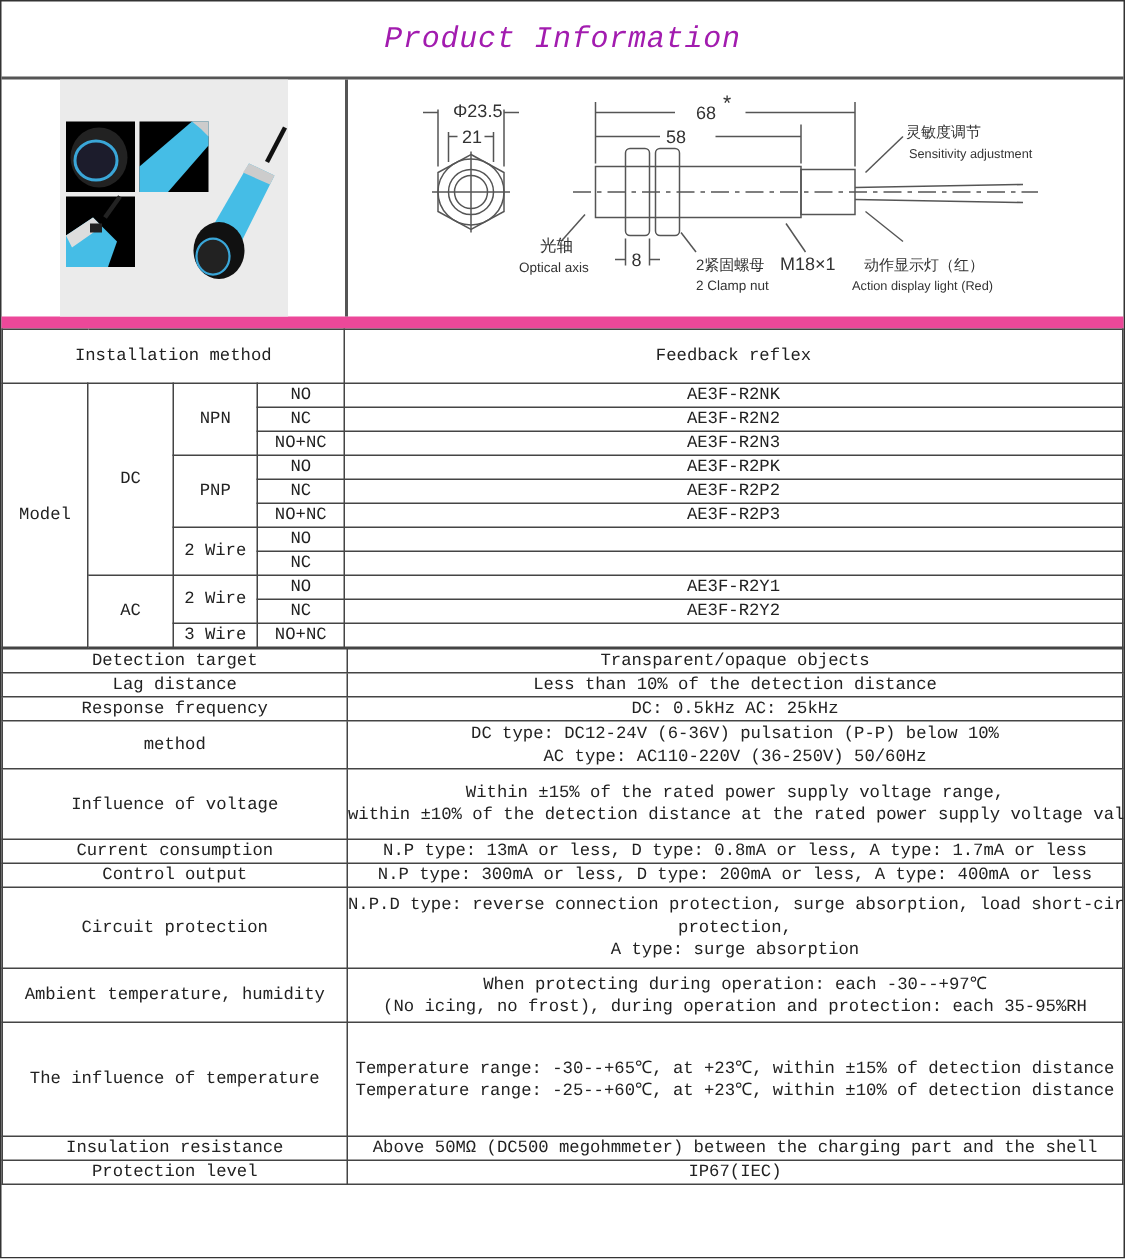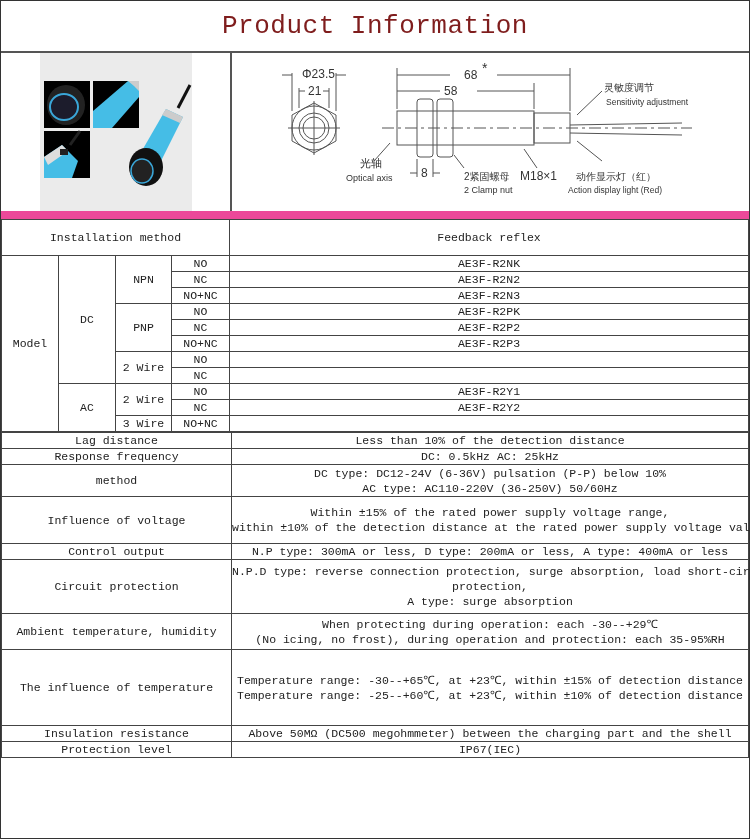--- a/index.html
+++ b/index.html
@@ -1,18 +1,18 @@
 <!DOCTYPE html>
 <html><head>
 <meta charset="utf-8">
 <style>
   html,body{margin:0;padding:0;background:#fff;}
   body{width:750px;height:839px;overflow:hidden;font-family:"Liberation Mono","DejaVu Sans Mono",monospace;color:#222;}
   .sheet{position:relative;width:748px;height:837px;border:1px solid #333;}
-  .title{height:50px;border-bottom:2px solid #555;display:flex;align-items:center;justify-content:center;font-size:26px;letter-spacing:0.5px;color:#7f1d1d;}
+  .title{height:50px;border-bottom:2px solid #555;display:flex;align-items:center;justify-content:center;font-size:20px;letter-spacing:0.5px;color:#a21caf;font-style:italic;}
   .hero{display:flex;height:158px;border-bottom:8px solid #ec4899;}
   .hero-left{width:229px;border-right:2px solid #555;display:flex;justify-content:center;}
   .photo{width:152px;height:158px;background:#ebebeb;position:relative;}
   .hero-right{flex:1;position:relative;}
   table{border-collapse:collapse;width:748px;table-layout:fixed;font-family:Liberation Mono, monospace;}
   td{border:1px solid #444;text-align:center;vertical-align:middle;padding:0;font-size:11.5px;line-height:15px;white-space:nowrap;}
   .c1{width:57px}.c2{width:57px}.c3{width:56px}.c4{width:58px}
   .diagram text{font-family:"Liberation Sans",sans-serif;}
 </style>
 </head>
@@ -178,57 +178,65 @@
   </tbody>
     </table>
 
   <table>
     <colgroup>
         <col style="width:230px">
         <col>
       </colgroup>
     <tbody>
     <tr style="height:15px">
+          <td>Detection target</td>
+          <td>Transparent/opaque objects</td>
+        </tr>
+    <tr style="height:15px">
           <td>Lag distance</td>
           <td>Less than 10% of the detection distance</td>
         </tr>
     <tr style="height:15px">
           <td>Response frequency</td>
           <td>DC: 0.5kHz AC: 25kHz</td>
         </tr>
     <tr style="height:32px">
           <td>method</td>
       <td>
             <div>DC type: DC12-24V (6-36V) pulsation (P-P) below 10%</div>
             <div>AC type: AC110-220V (36-250V) 50/60Hz</div>
           </td>
         </tr>
     <tr style="height:47px">
           <td>Influence of voltage</td>
       <td>
             <div>Within ±15% of the rated power supply voltage range,</div>
             <div>within ±10% of the detection distance at the rated power supply voltage value</div>
           </td>
+        </tr>
+    <tr style="height:15px">
+          <td>Current consumption</td>
+          <td>N.P type: 13mA or less, D type: 0.8mA or less, A type: 1.7mA or less</td>
         </tr>
     <tr style="height:15px">
           <td>Control output</td>
           <td>N.P type: 300mA or less, D type: 200mA or less, A type: 400mA or less</td>
         </tr>
     <tr style="height:54px">
           <td>Circuit protection</td>
       <td>
             <div>N.P.D type: reverse connection protection, surge absorption, load short-circuit</div>
             <div>protection,</div>
             <div>A type: surge absorption</div>
           </td>
         </tr>
     <tr style="height:36px">
           <td>Ambient temperature, humidity</td>
       <td>
-            <div>When protecting during operation: each -30--+29℃</div>
+            <div>When protecting during operation: each -30--+97℃</div>
             <div>(No icing, no frost), during operation and protection: each 35-95%RH</div>
           </td>
         </tr>
     <tr style="height:76px">
           <td>The influence of temperature</td>
       <td>
             <div>Temperature range: -30--+65℃, at +23℃, within ±15% of detection distance</div>
             <div>Temperature range: -25--+60℃, at +23℃, within ±10% of detection distance</div>
           </td>
         </tr>

